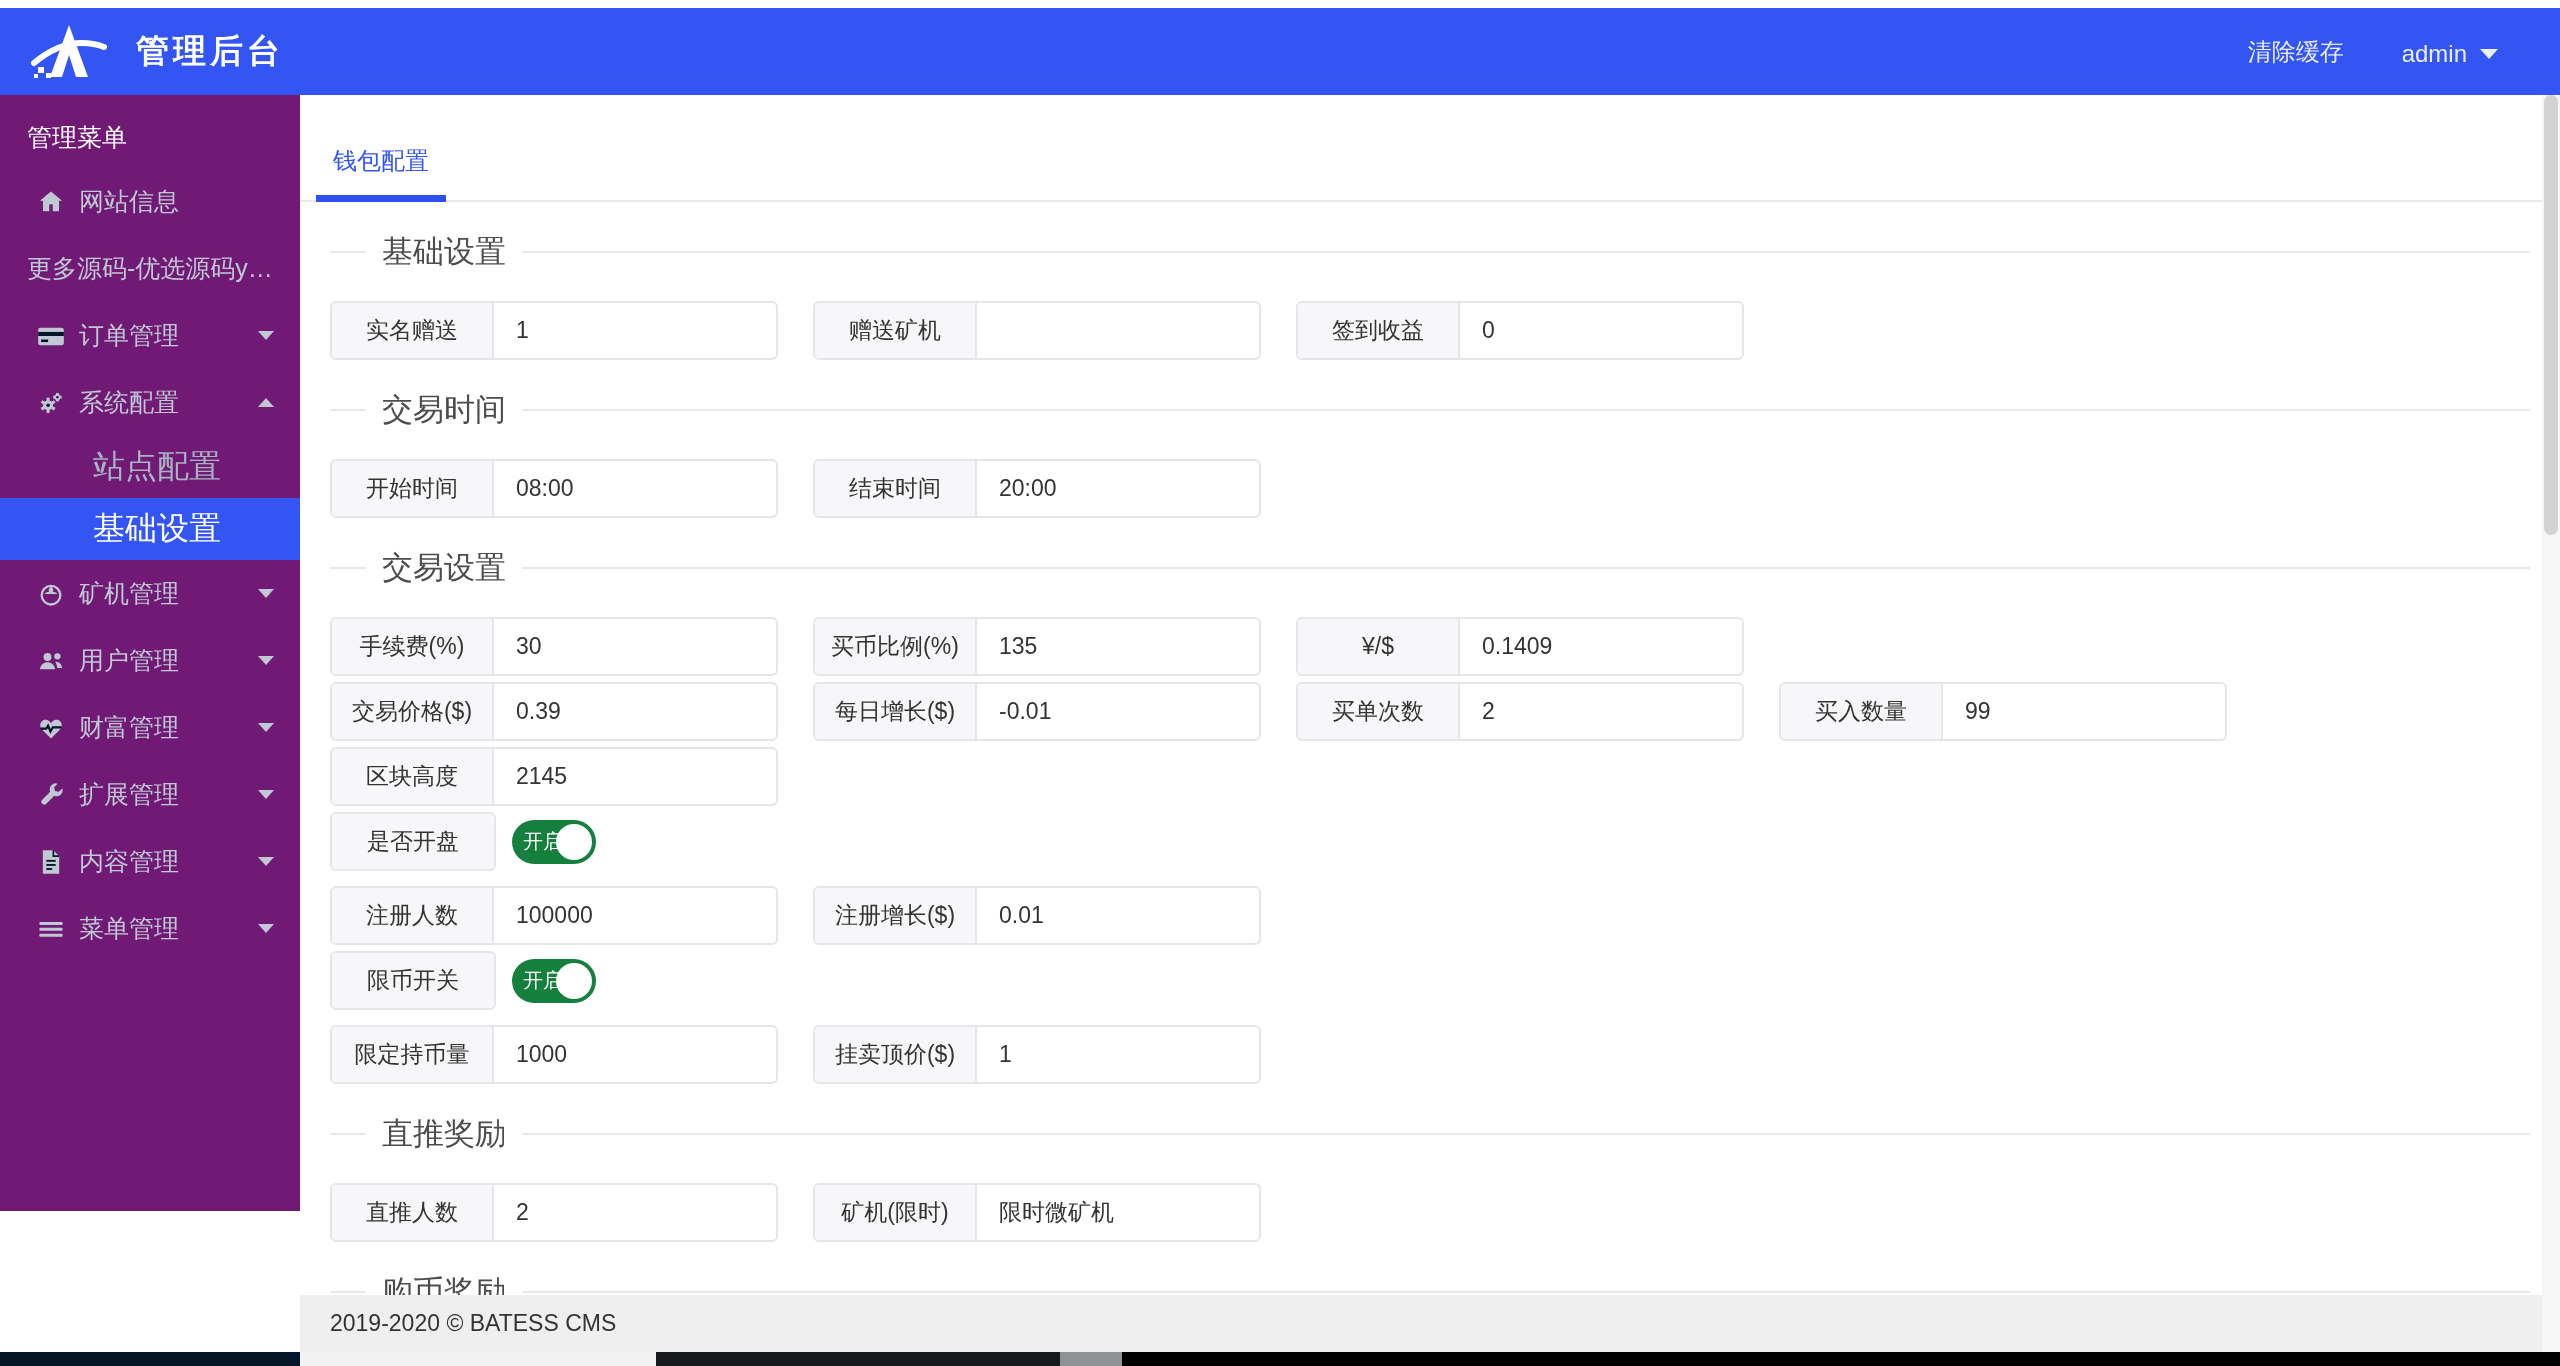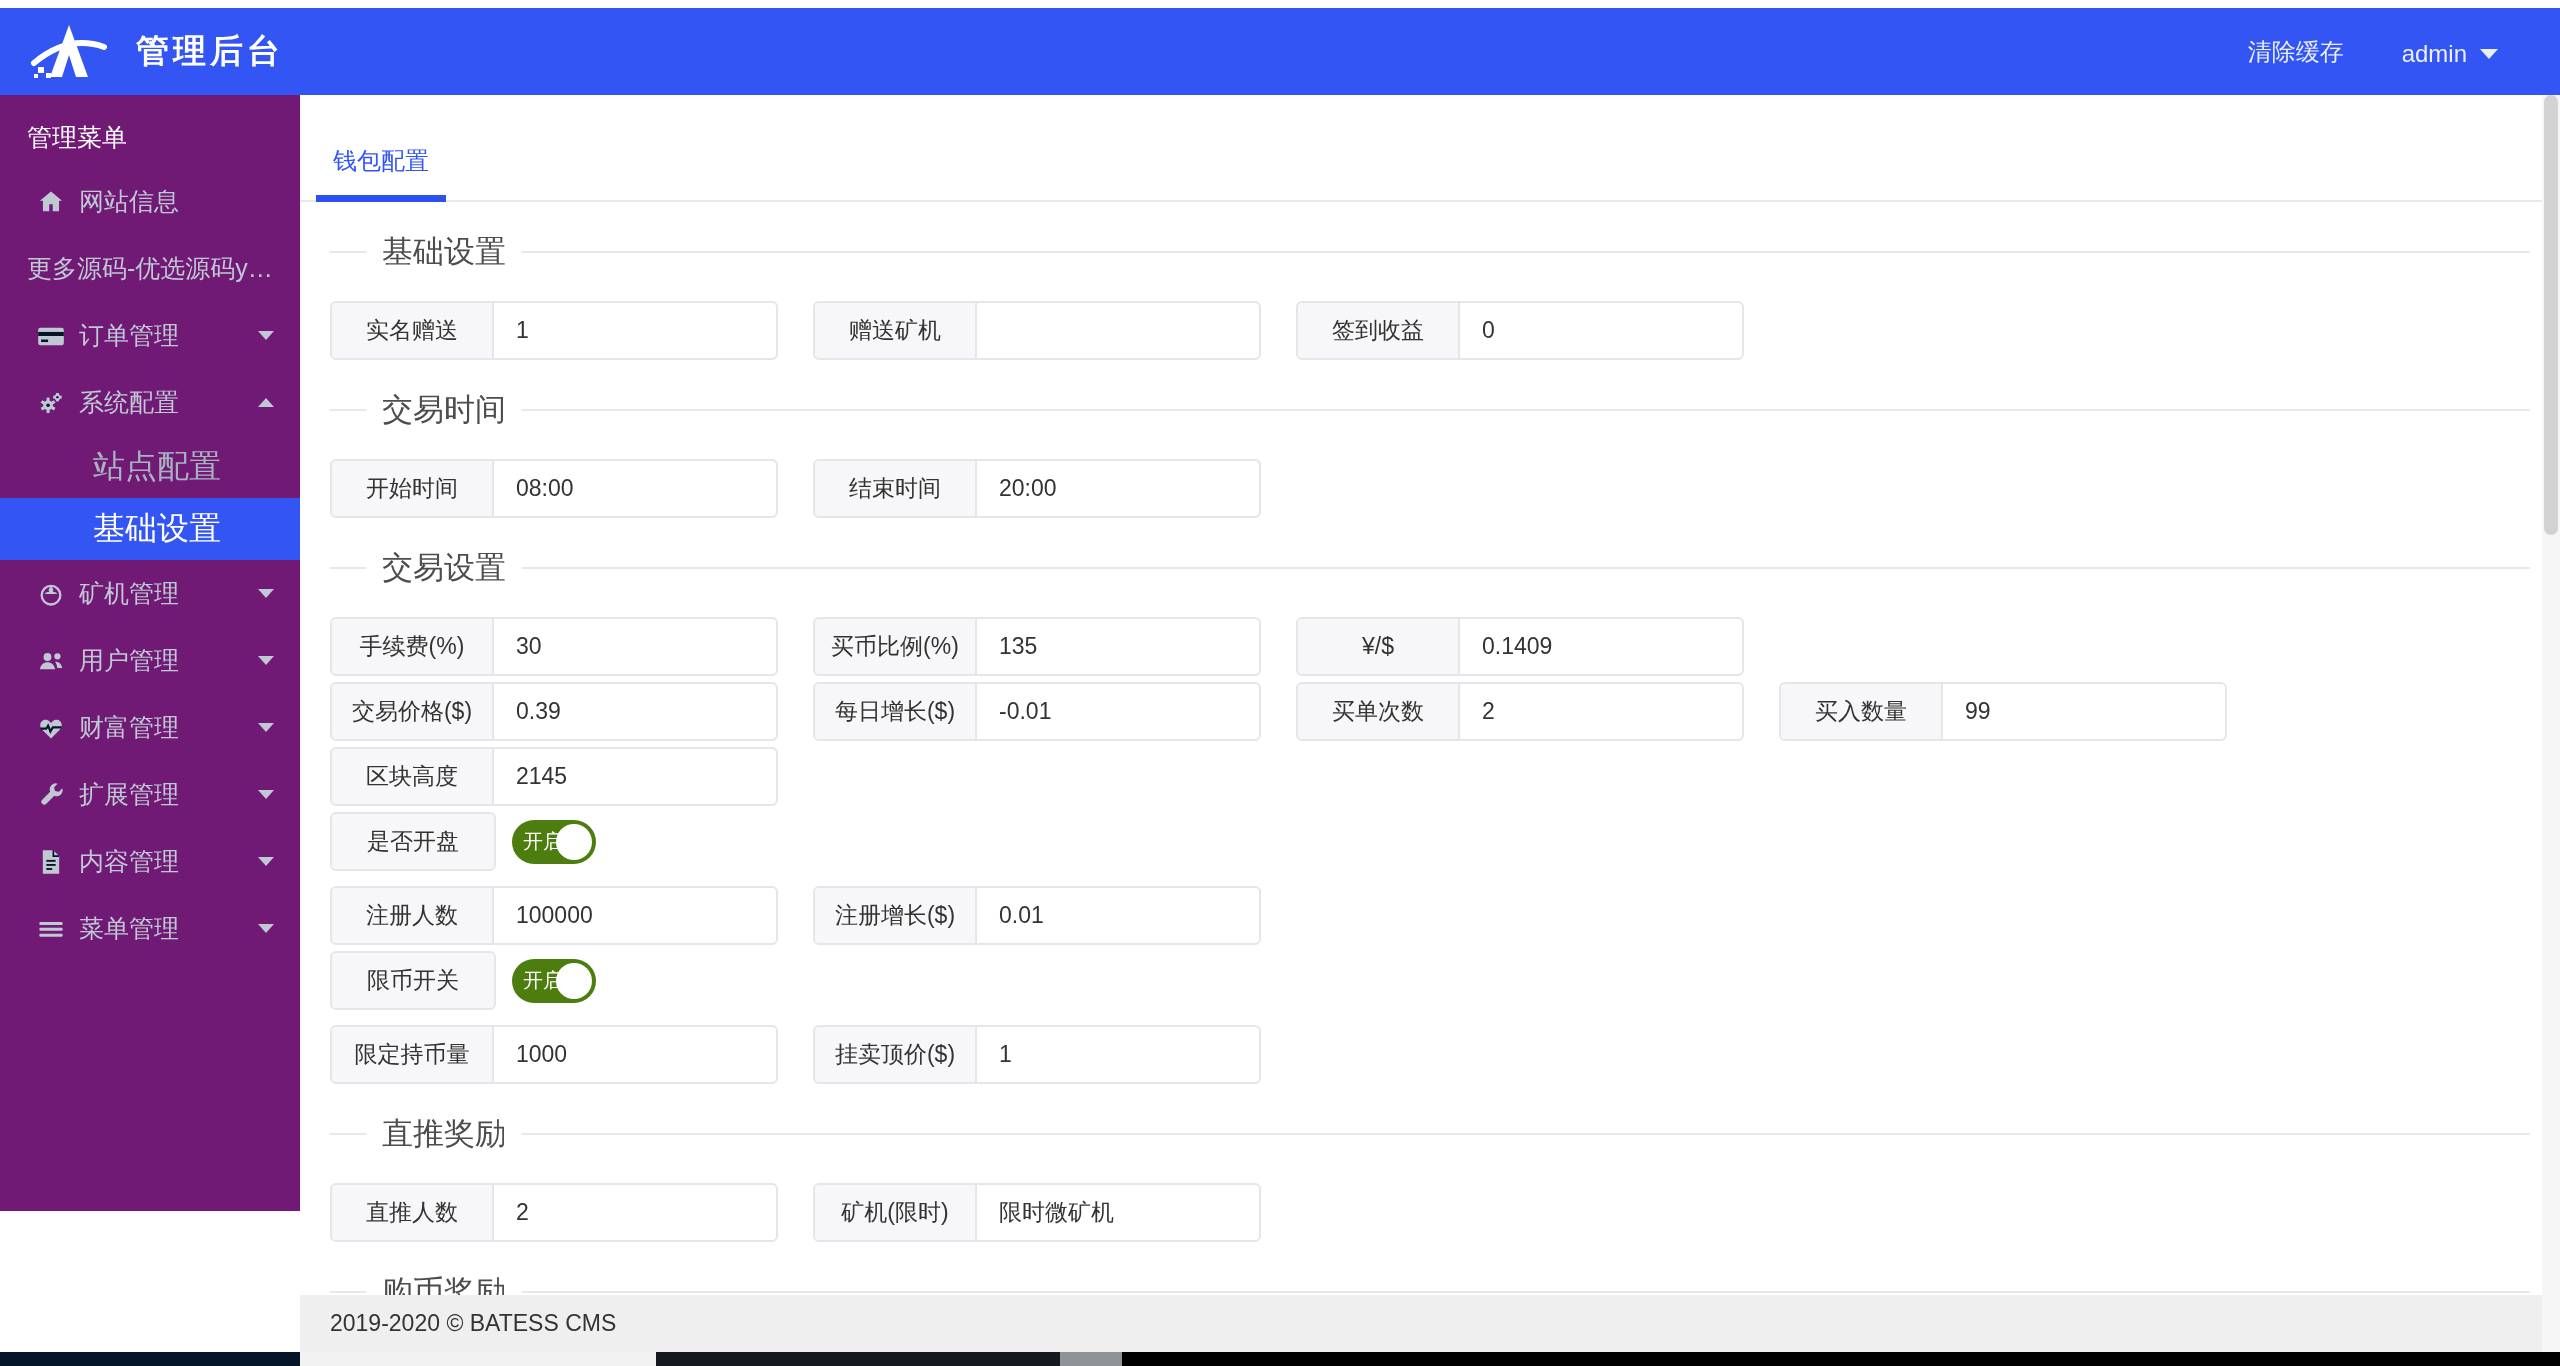--- a/index.html
+++ b/index.html
@@ -68,21 +68,21 @@
     width:162px; flex:0 0 162px; background:#f7f7f9; border-right:2px solid #e5e5ea;
     display:flex; align-items:center; justify-content:center;
     font-size:23px; color:#333; white-space:nowrap;
   }
   .fgroup.label-only .flabel { border-right:none; flex:1; }
   .finput {
     flex:1; min-width:0; border:none; outline:none; background:transparent;
     font-size:23px; color:#333; padding:0 22px; font-family:inherit;
   }
   .toggle {
-    width:84px; height:44px; background:#4d7c0f; border-radius:22px;
+    width:84px; height:44px; background:#15803d; border-radius:22px;
     display:flex; align-items:center; position:relative; margin-left:16px; align-self:center; cursor:pointer;
   }
   .toggle-label { color:#fff; font-size:20px; margin-left:11px; }
   .toggle-knob { position:absolute; right:4px; top:4px; width:36px; height:36px; border-radius:50%; background:#fff; }
 
   .footer {
     position:absolute; top:1295px; left:300px; width:2260px; height:57px;
     background:#efefef; display:flex; align-items:center; padding-left:30px;
     font-size:23px; color:#333; z-index:5;
   }

